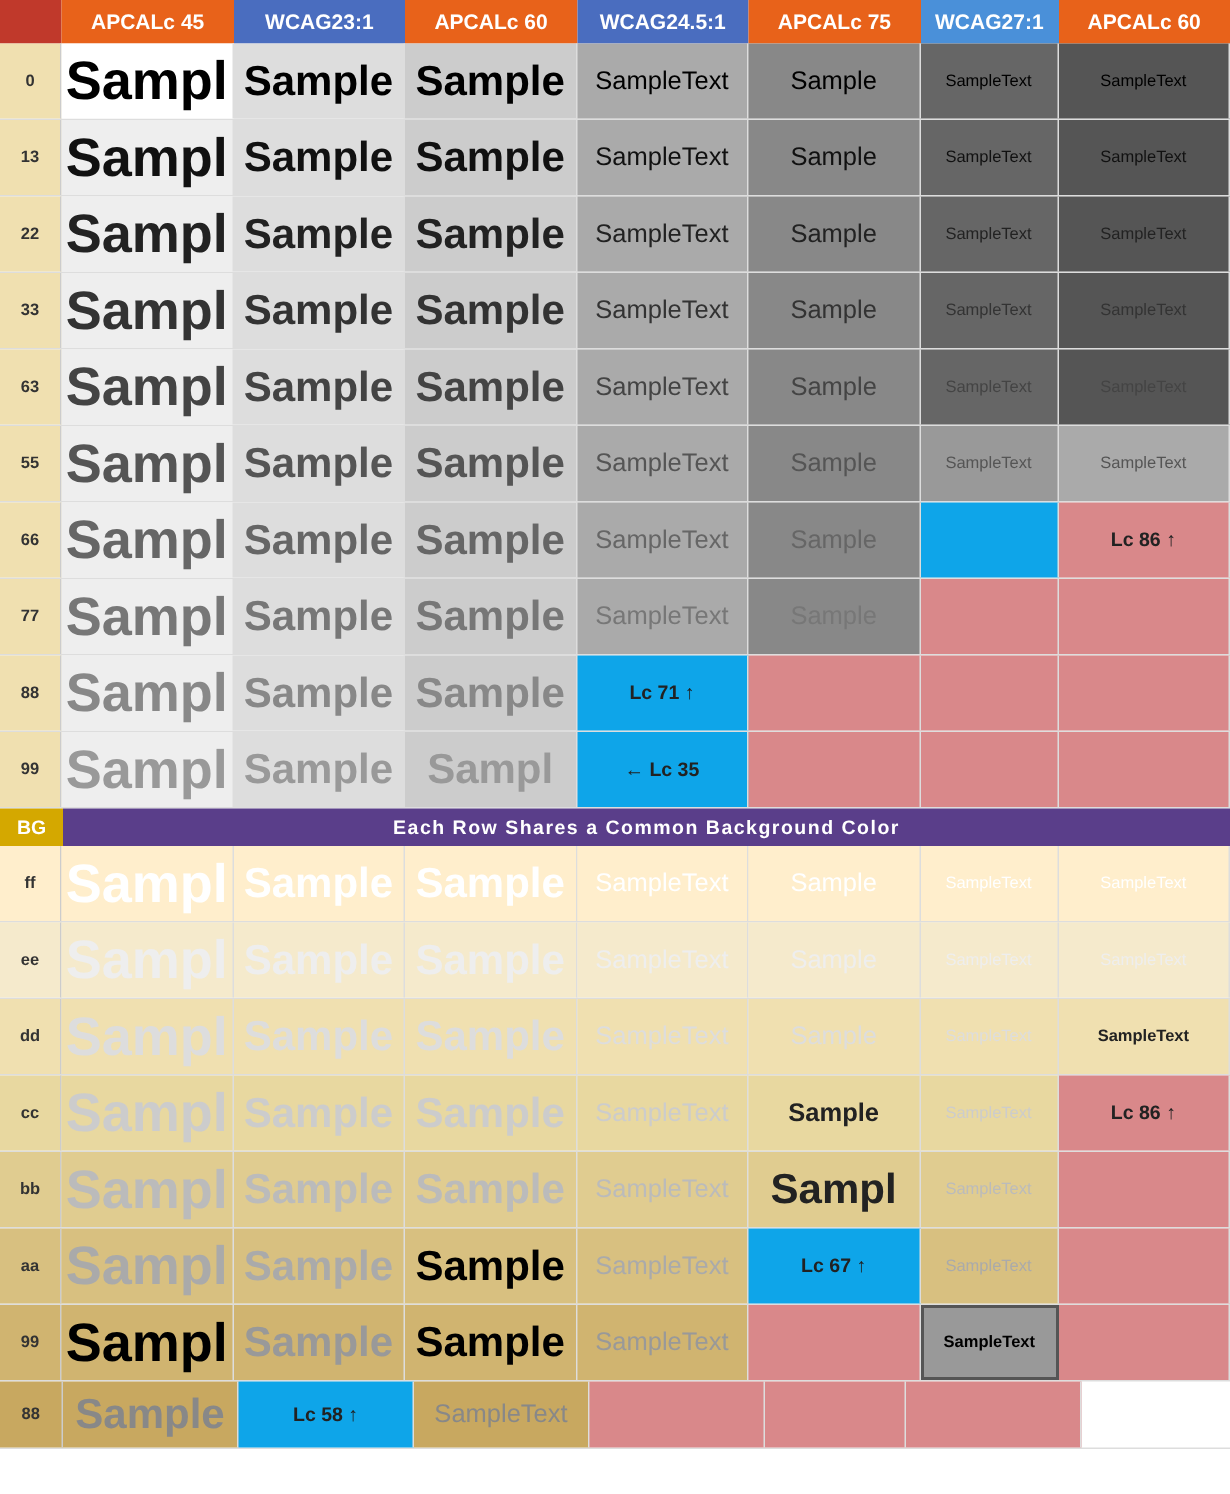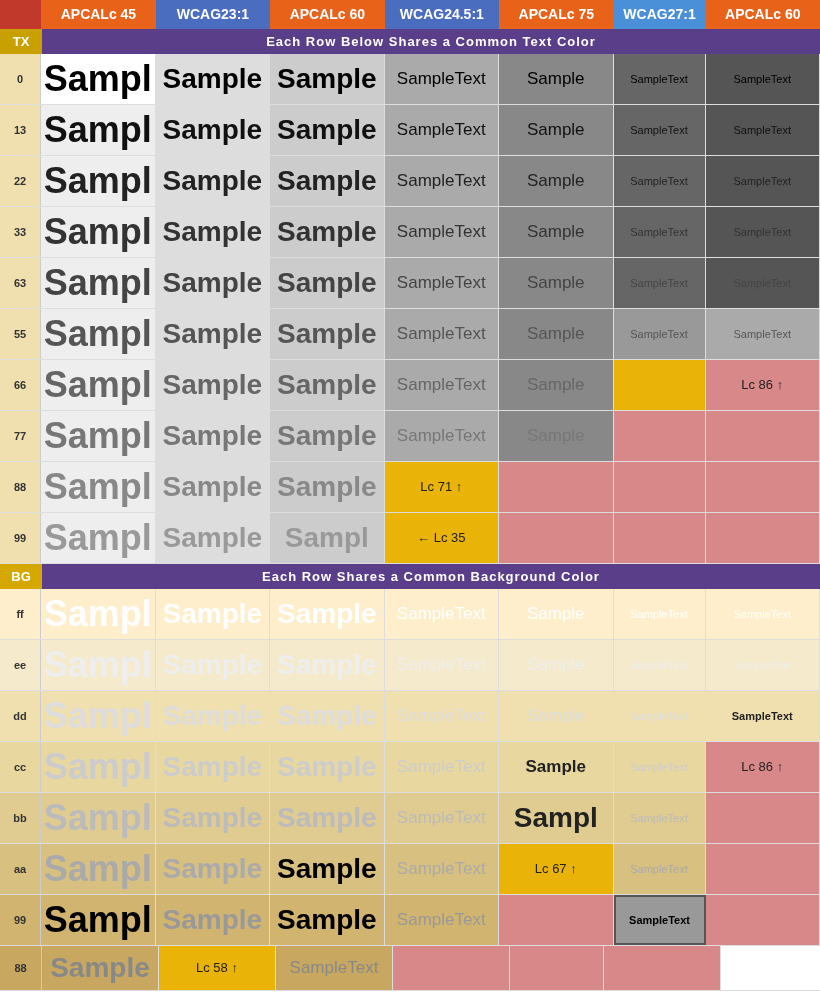--- a/index.html
+++ b/index.html
@@ -94,32 +94,32 @@
       width: 94px;
     }
 
     
     .txt-huge { font-size: 36px; font-weight: bold; }
     .txt-large { font-size: 28px; font-weight: bold; }
     .txt-normal { font-size: 17px; }
     .txt-xsmall { font-size: 11px; }
 
     
-    .cell-pink { background: #eab308; }
+    .cell-pink { background: #0ea5e9; }
     .cell-salmon { background: #d9888a; }
 
     
     .row-label-bg {
       background: #d4a800;
       color: #fff;
     }
 
     .indicator-text {
       font-size: 13px;
-      font-weight: normal;
+      font-weight: bold;
       color: #222;
     }
   </style>
 </head>
 <body>
 
 <div class="main-container">
 
   <div class="header-row">
     <div class="header-cell col-tx"></div>
@@ -153,26 +153,20 @@
         <br>
       <span>7:1</span>
     </div>
     <div class="header-cell col-7">
       <span>APCA</span>
         <br>
       <span>Lc 60</span>
     </div>
   </div>
 
-  <div class="section-header">
-    <div class="section-header-label">
-      <span>TX</span>
-    </div>
-    <div class="section-header-text">Each Row Below Shares a Common Text Color</div>
-  </div>
 
   <div class="data-row" style="background:#fff;">
     <div class="row-label">0</div>
     <div class="data-cell" style="background:#ffffff;">
       <span class="txt-huge" style="color:#000;">Sampl</span>
     </div>
     <div class="data-cell" style="background:#dddddd;">
       <span class="txt-large" style="color:#000;">Sample</span>
     </div>
     <div class="data-cell" style="background:#cccccc;">

